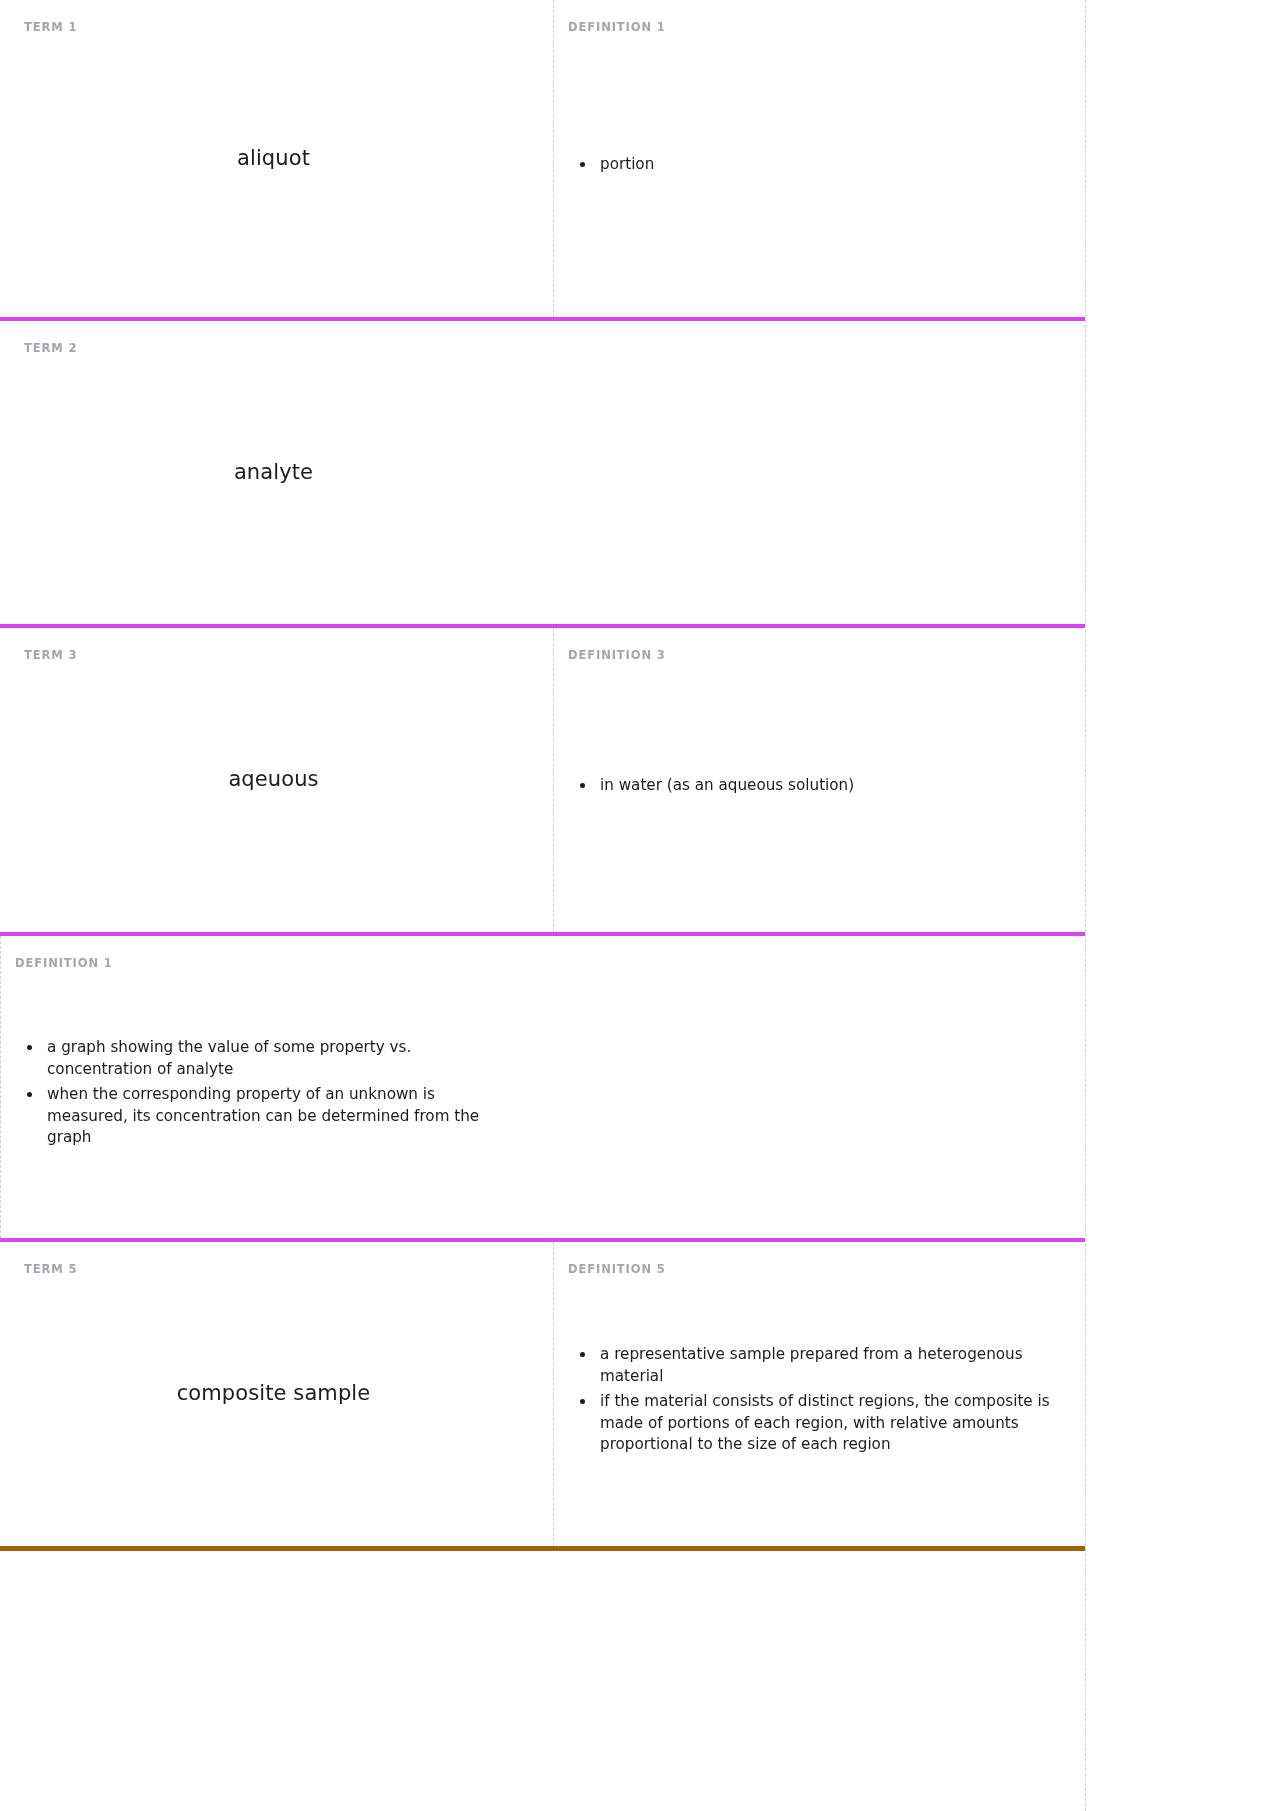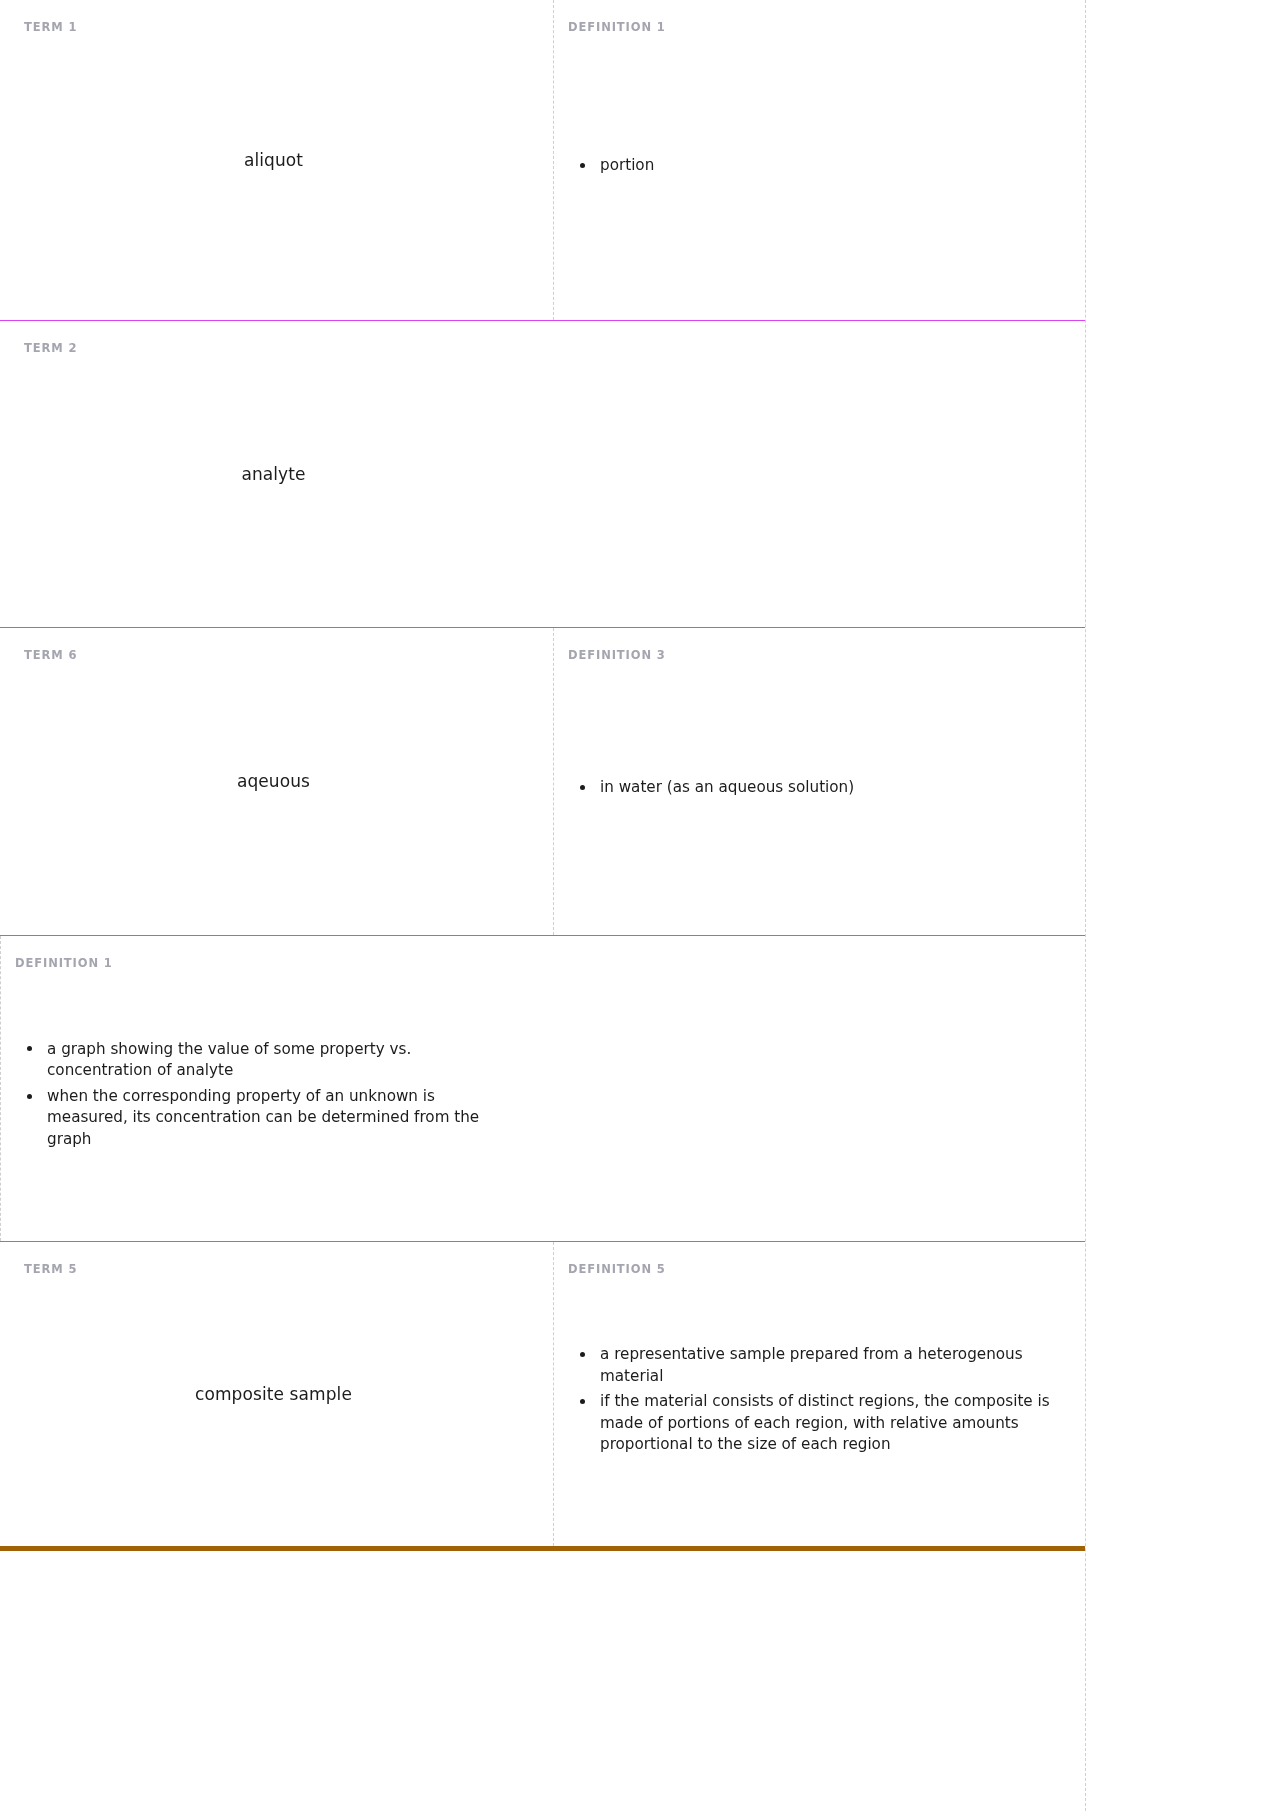--- a/index.html
+++ b/index.html
@@ -29,21 +29,21 @@
     left: 1085px;
     width: 0;
     height: 1811px;
     border-left: 1px dashed #cfcfcf;
   }
 
   .card-row {
     position: relative;
     display: flex;
     box-sizing: border-box;
-    border-bottom: 1px solid #d946ef;
+    border-bottom: 4px solid #d946ef;
     width: 1085px;
   }
   .card-row:last-child {
     border-bottom: 5px solid #a16207;
   }
 
   .cell {
     position: relative;
     box-sizing: border-box;
     display: flex;
@@ -71,21 +71,21 @@
     letter-spacing: 0.9px;
     color: #a5a5b0;
     font-family: "DejaVu Sans", sans-serif;
   }
   .cell-def .cell-label {
     left: 14px;
   }
 
   .term-text {
     text-align: center;
-    font-size: 17px;
+    font-size: 21px;
     font-weight: 400;
     color: #1c1c1c;
     line-height: 1.3;
     letter-spacing: 0.1px;
   }
 
   .def-list {
     margin: 10px;
     padding: 0 14px 0 0;
     list-style: none;
@@ -143,21 +143,21 @@
 
   <div class="card-row row-2">
     <div class="cell cell-term">
       <div class="cell-label">TERM 2</div>
       <div class="term-text">analyte</div>
     </div>
   </div>
 
   <div class="card-row row-3">
     <div class="cell cell-term">
-      <div class="cell-label">TERM 6</div>
+      <div class="cell-label">TERM 3</div>
       <div class="term-text">aqeuous</div>
     </div>
     <div class="cell cell-def">
       <div class="cell-label">DEFINITION 3</div>
       <ul class="def-list">
         <li class="def-item">
           <span class="def-bullet"></span>
           <span>in water (as an aqueous solution)</span>
         </li>
       </ul>

